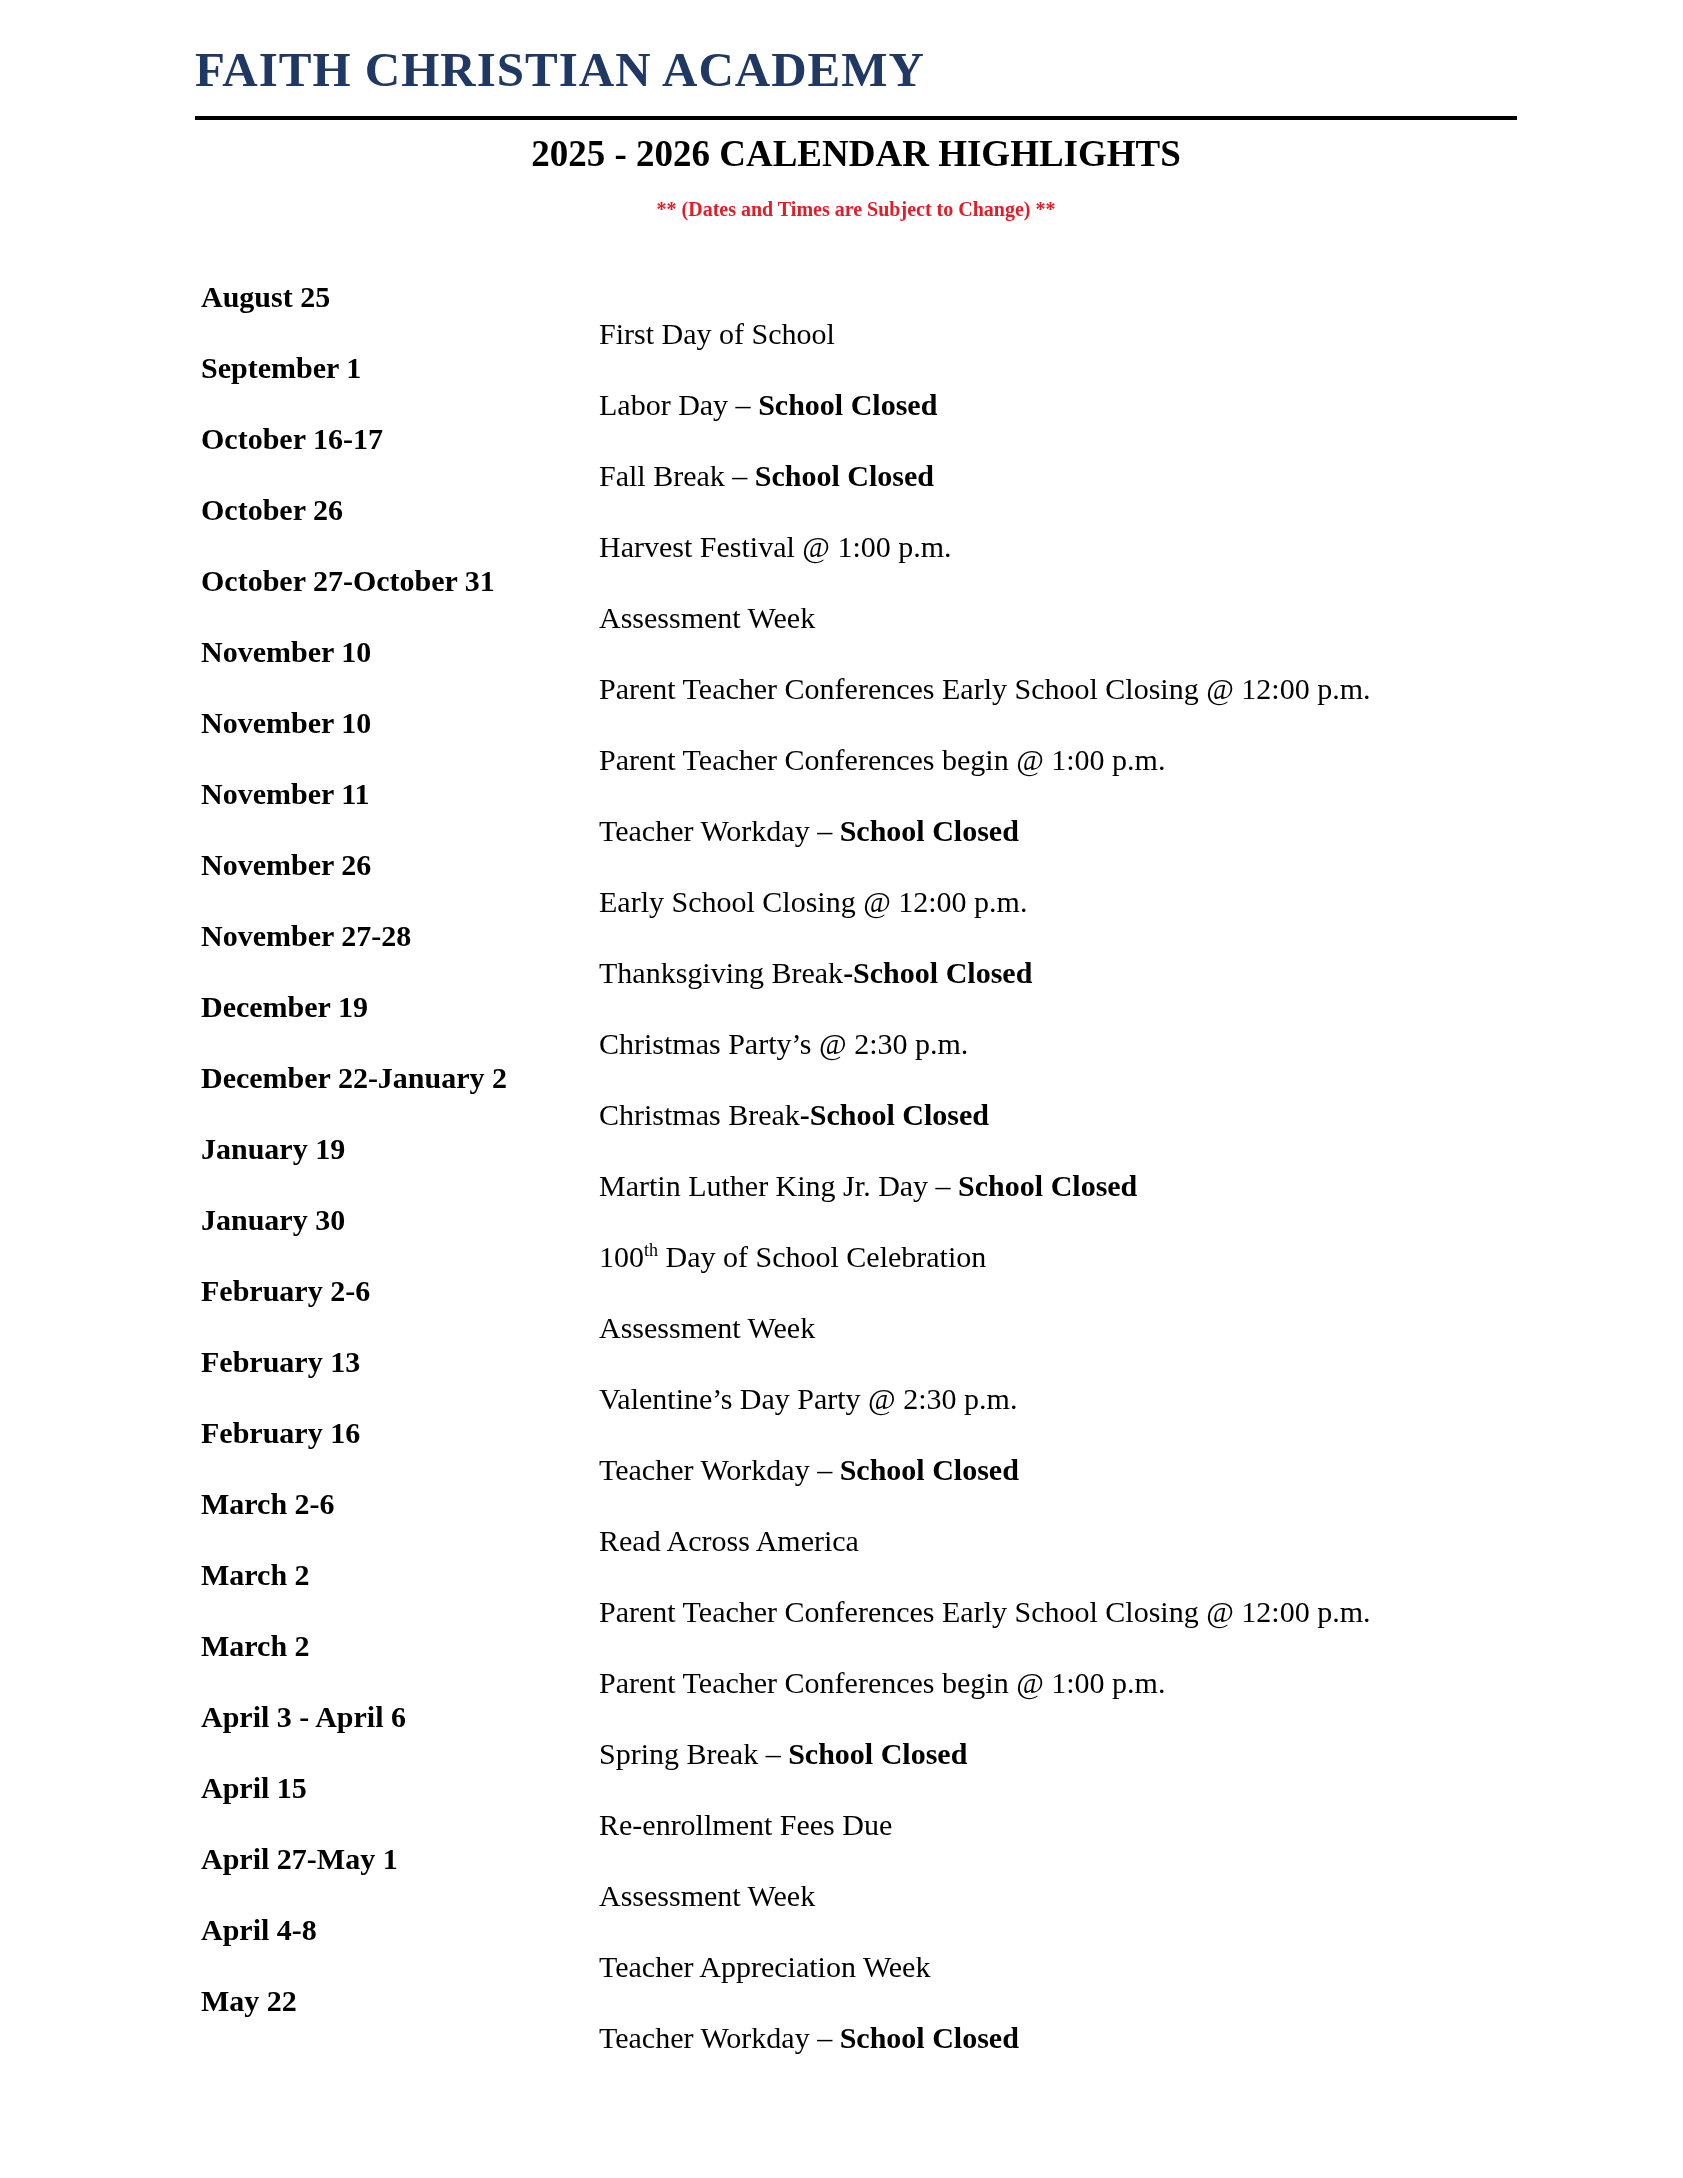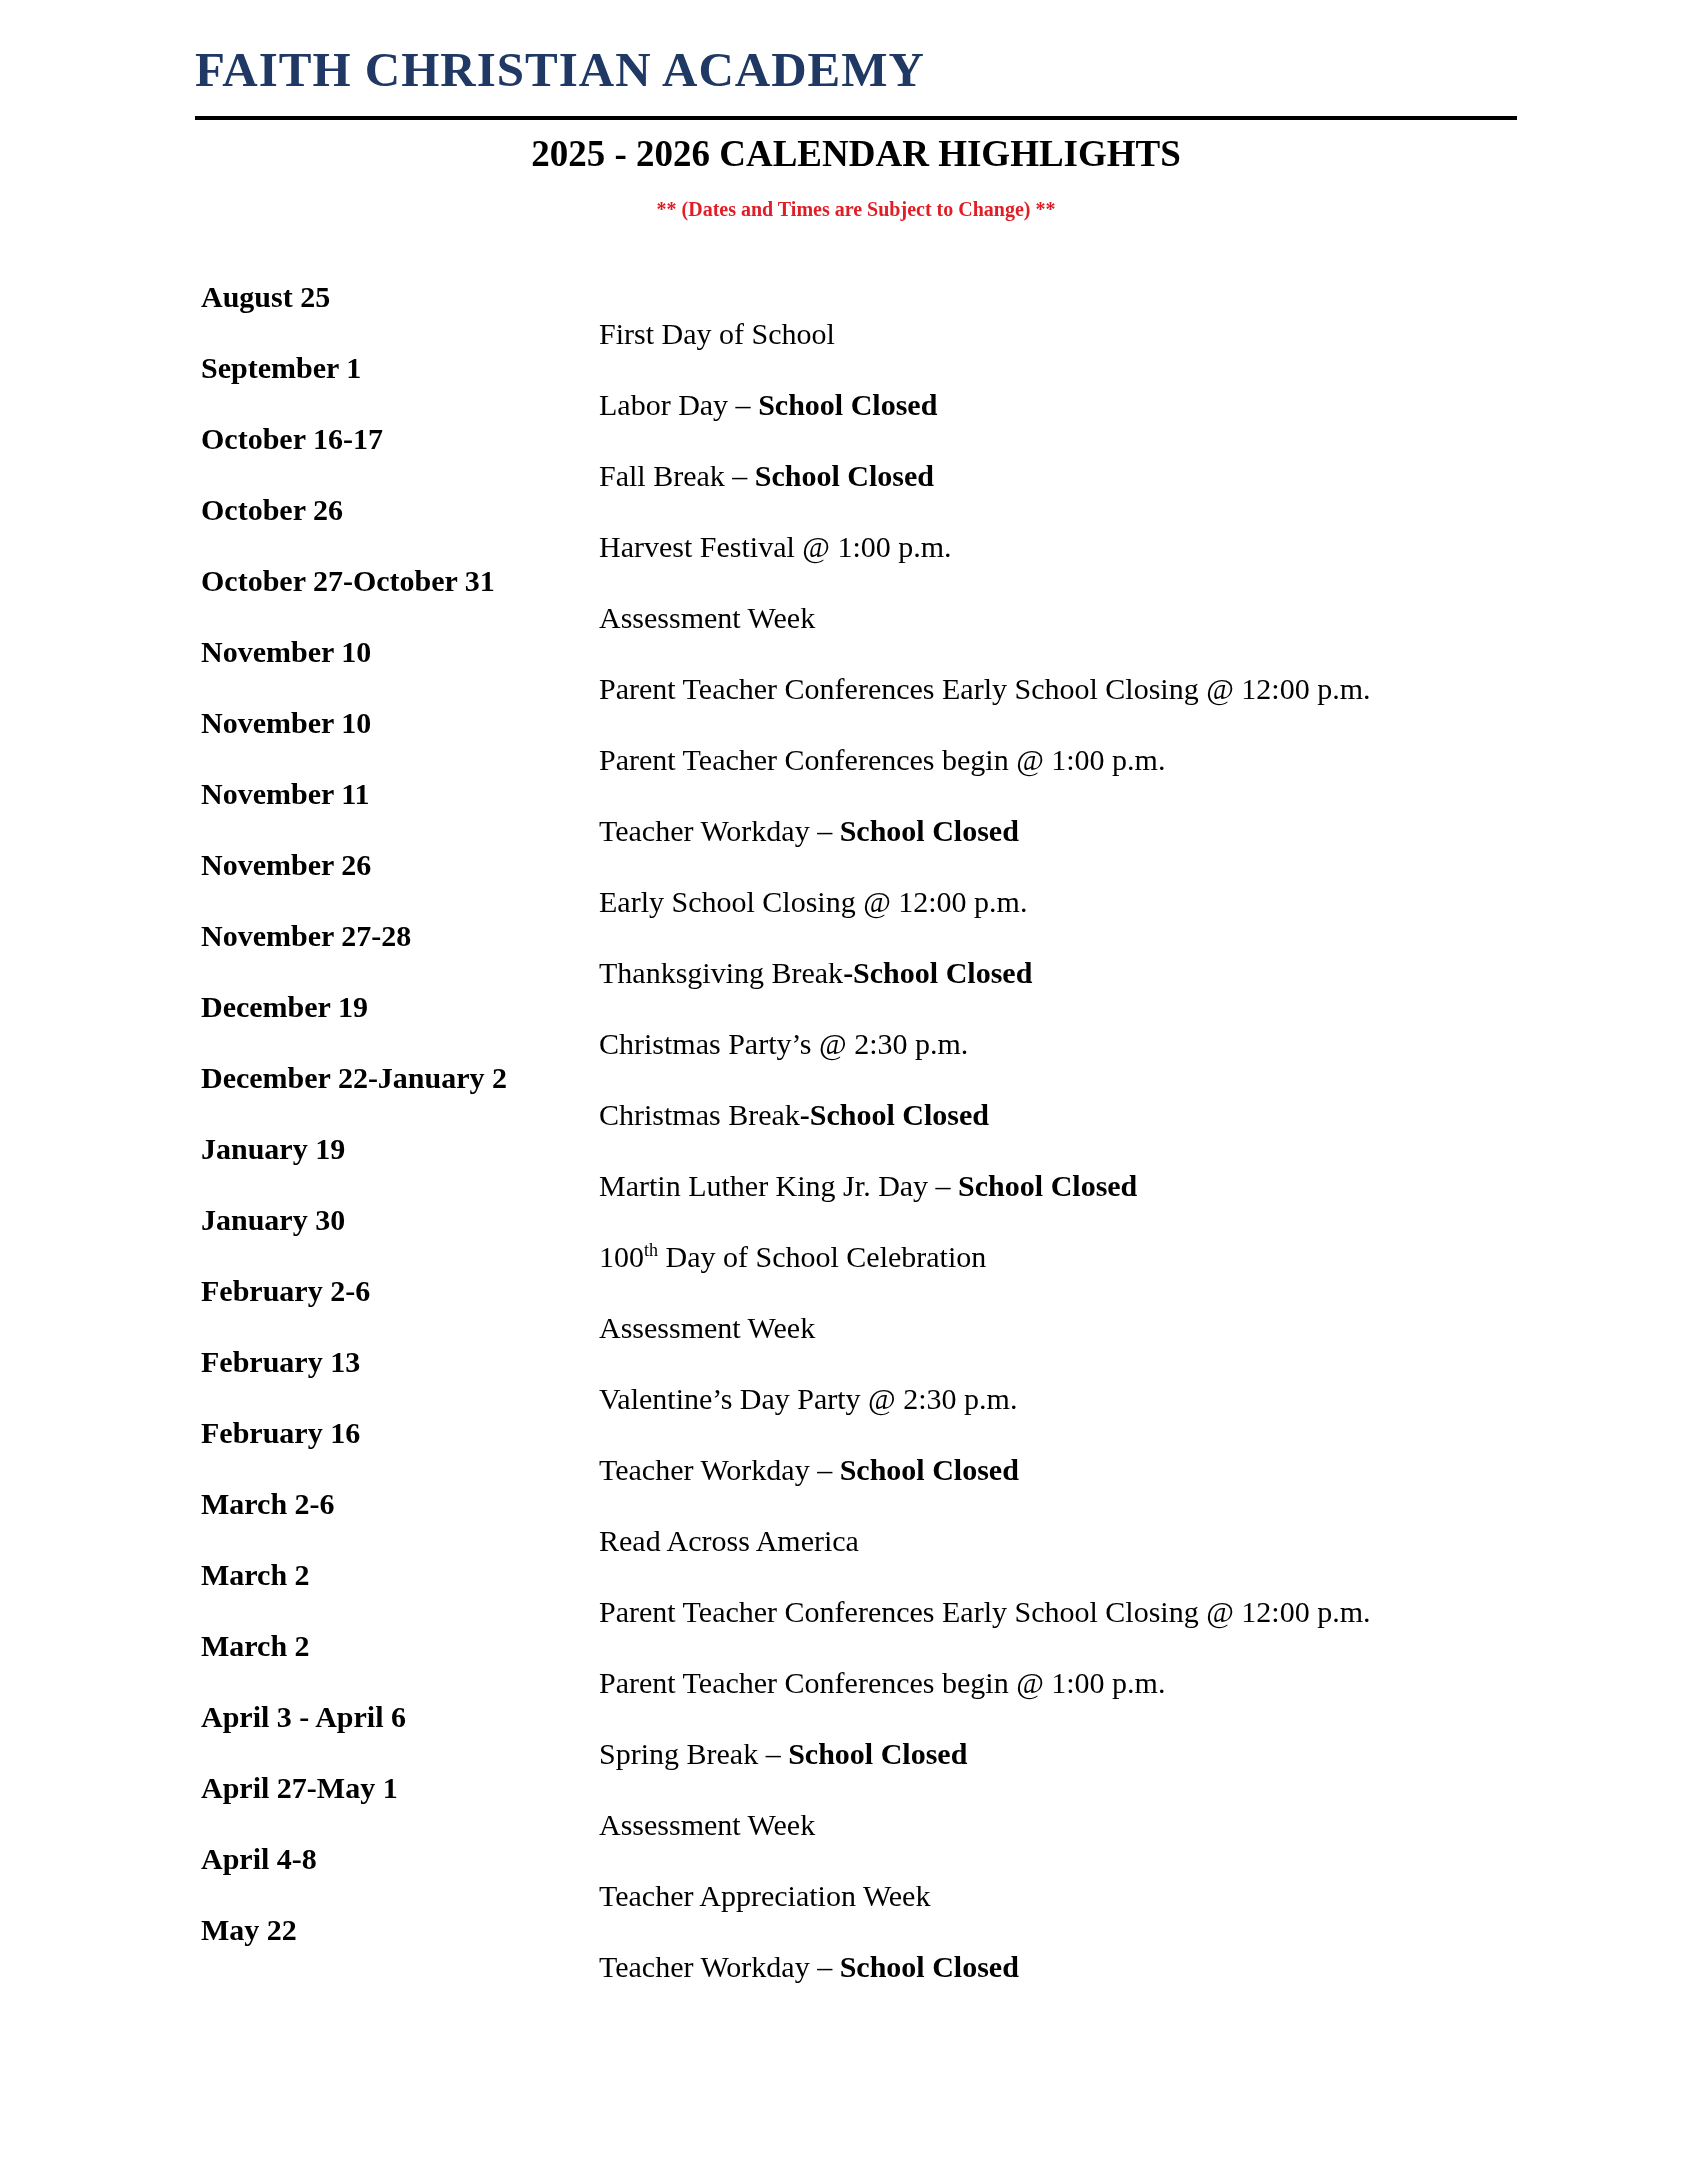--- a/index.html
+++ b/index.html
@@ -189,20 +189,24 @@
         </div>
         <div class="event-row">
           <span class="event-date">March 2</span>
           <span class="event-desc"><span>Parent Teacher Conferences begin @ 1:00 p.m.</span></span>
         </div>
         <div class="event-row">
           <span class="event-date">April 3 - April 6</span>
           <span class="event-desc"><span>Spring Break – </span><span class="b">School Closed</span></span>
         </div>
         <div class="event-row">
+          <span class="event-date">April 15</span>
+          <span class="event-desc"><span>Re-enrollment Fees Due</span></span>
+        </div>
+        <div class="event-row">
           <span class="event-date">April 27-May 1</span>
           <span class="event-desc"><span>Assessment Week</span></span>
         </div>
         <div class="event-row">
           <span class="event-date">April 4-8</span>
           <span class="event-desc"><span>Teacher Appreciation Week</span></span>
         </div>
         <div class="event-row">
           <span class="event-date">May 22</span>
           <span class="event-desc"><span>Teacher Workday – </span><span class="b">School Closed</span></span>

